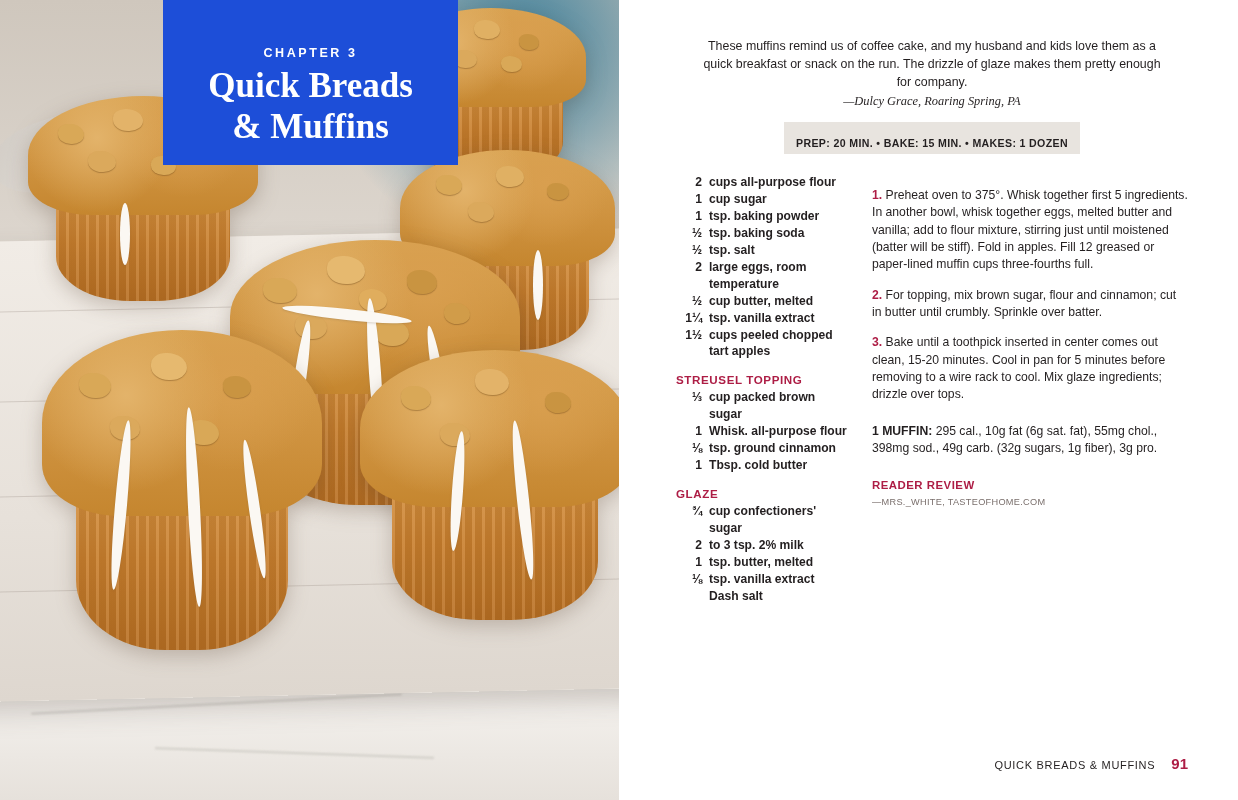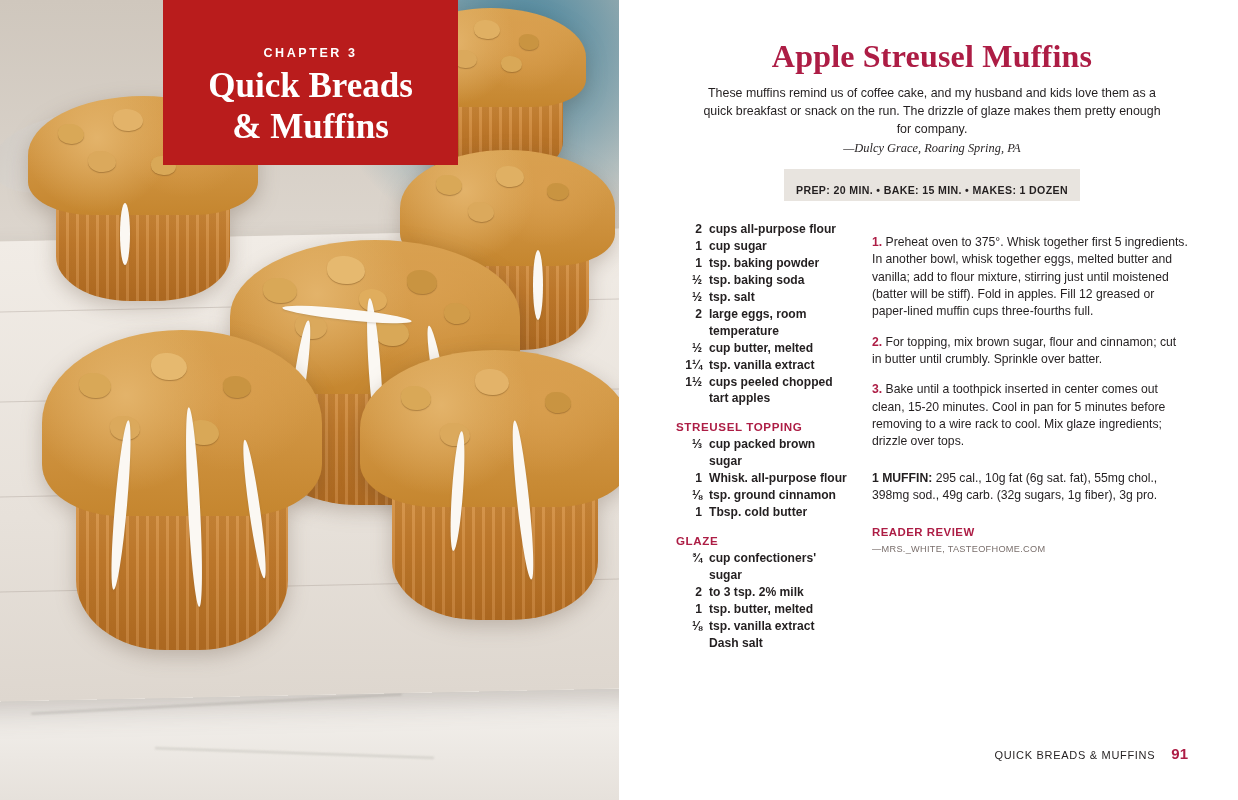--- a/index.html
+++ b/index.html
@@ -167,21 +167,21 @@
     box-shadow: 0 1px 2px rgba(120,100,70,0.25);
   }
 
   
   .chapter-banner {
     position: absolute;
     left: 163px;
     top: 0;
     width: 295px;
     height: 165px;
-    background: #b91c1c;
+    background: #1d4ed8;
     color: #ffffff;
     text-align: center;
     z-index: 30;
   }
   .chapter-kicker {
     margin-top: 46px;
     font-size: 12.5px;
     letter-spacing: 2.6px;
     font-weight: 700;
     font-family: "Liberation Sans", sans-serif;
@@ -327,21 +327,21 @@
   .review-attr {
     font-size: 9.2px;
     letter-spacing: 0.3px;
     color: #7a6f6c;
     margin-top: 6px;
   }
 
   .footer {
     position: absolute;
     right: 50px;
-    bottom: 38px;
+    bottom: 28px;
     display: flex;
     align-items: baseline;
     gap: 16px;
   }
   .footer-label {
     font-size: 11px;
     letter-spacing: 0.7px;
     color: #231f20;
   }
   .footer-page {
@@ -457,21 +457,20 @@
       <div class="chapter-title">
         <div>Quick Breads</div>
         <div>&amp; Muffins</div>
       </div>
     </div>
   </div>
 
   <div class="recipe-page">
     <div class="recipe-inner">
 
-      <h1 class="recipe-title">Apple Streusel Muffins</h1>
       <p class="recipe-desc">These muffins remind us of coffee cake, and my husband and kids love them as a quick breakfast or snack on the run. The drizzle of glaze makes them pretty enough for company.</p>
       <p class="recipe-credit">—Dulcy Grace, Roaring Spring, PA</p>
 
       <div class="meta-bar-wrap">
         <div class="meta-bar">PREP: 20 MIN. • BAKE: 15 MIN. • MAKES: 1 DOZEN</div>
       </div>
 
       <div class="columns">
 
         <div class="col-ingredients">

